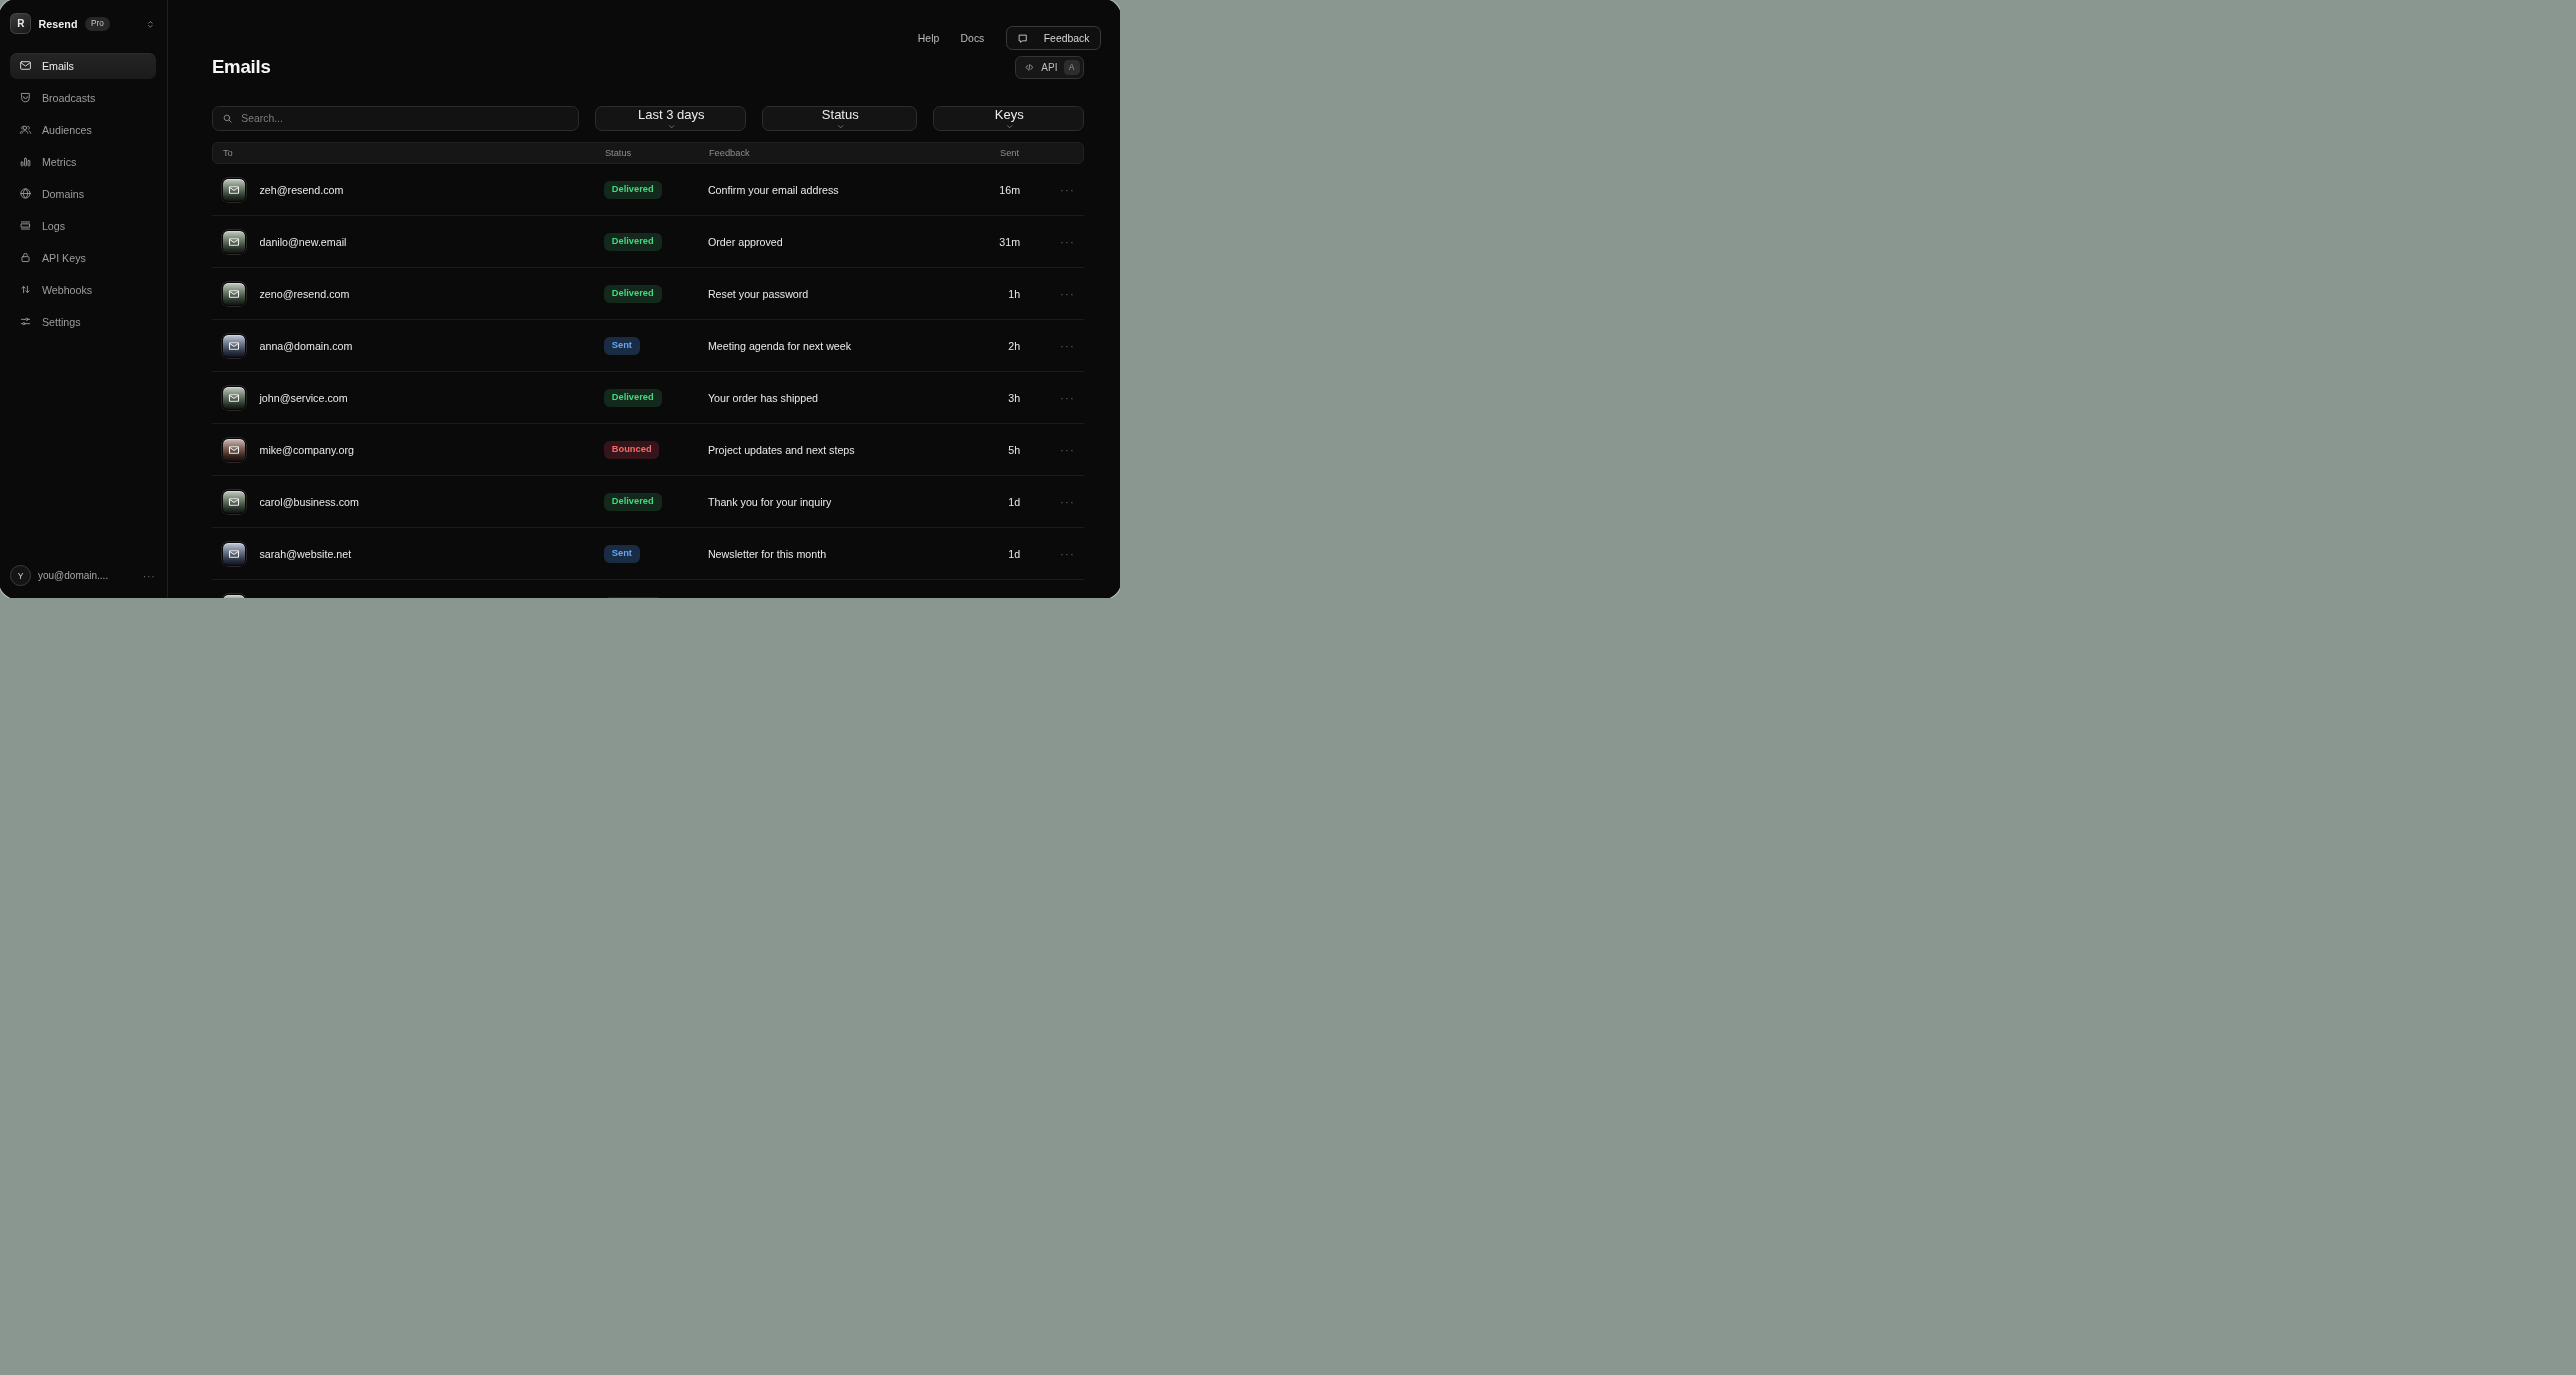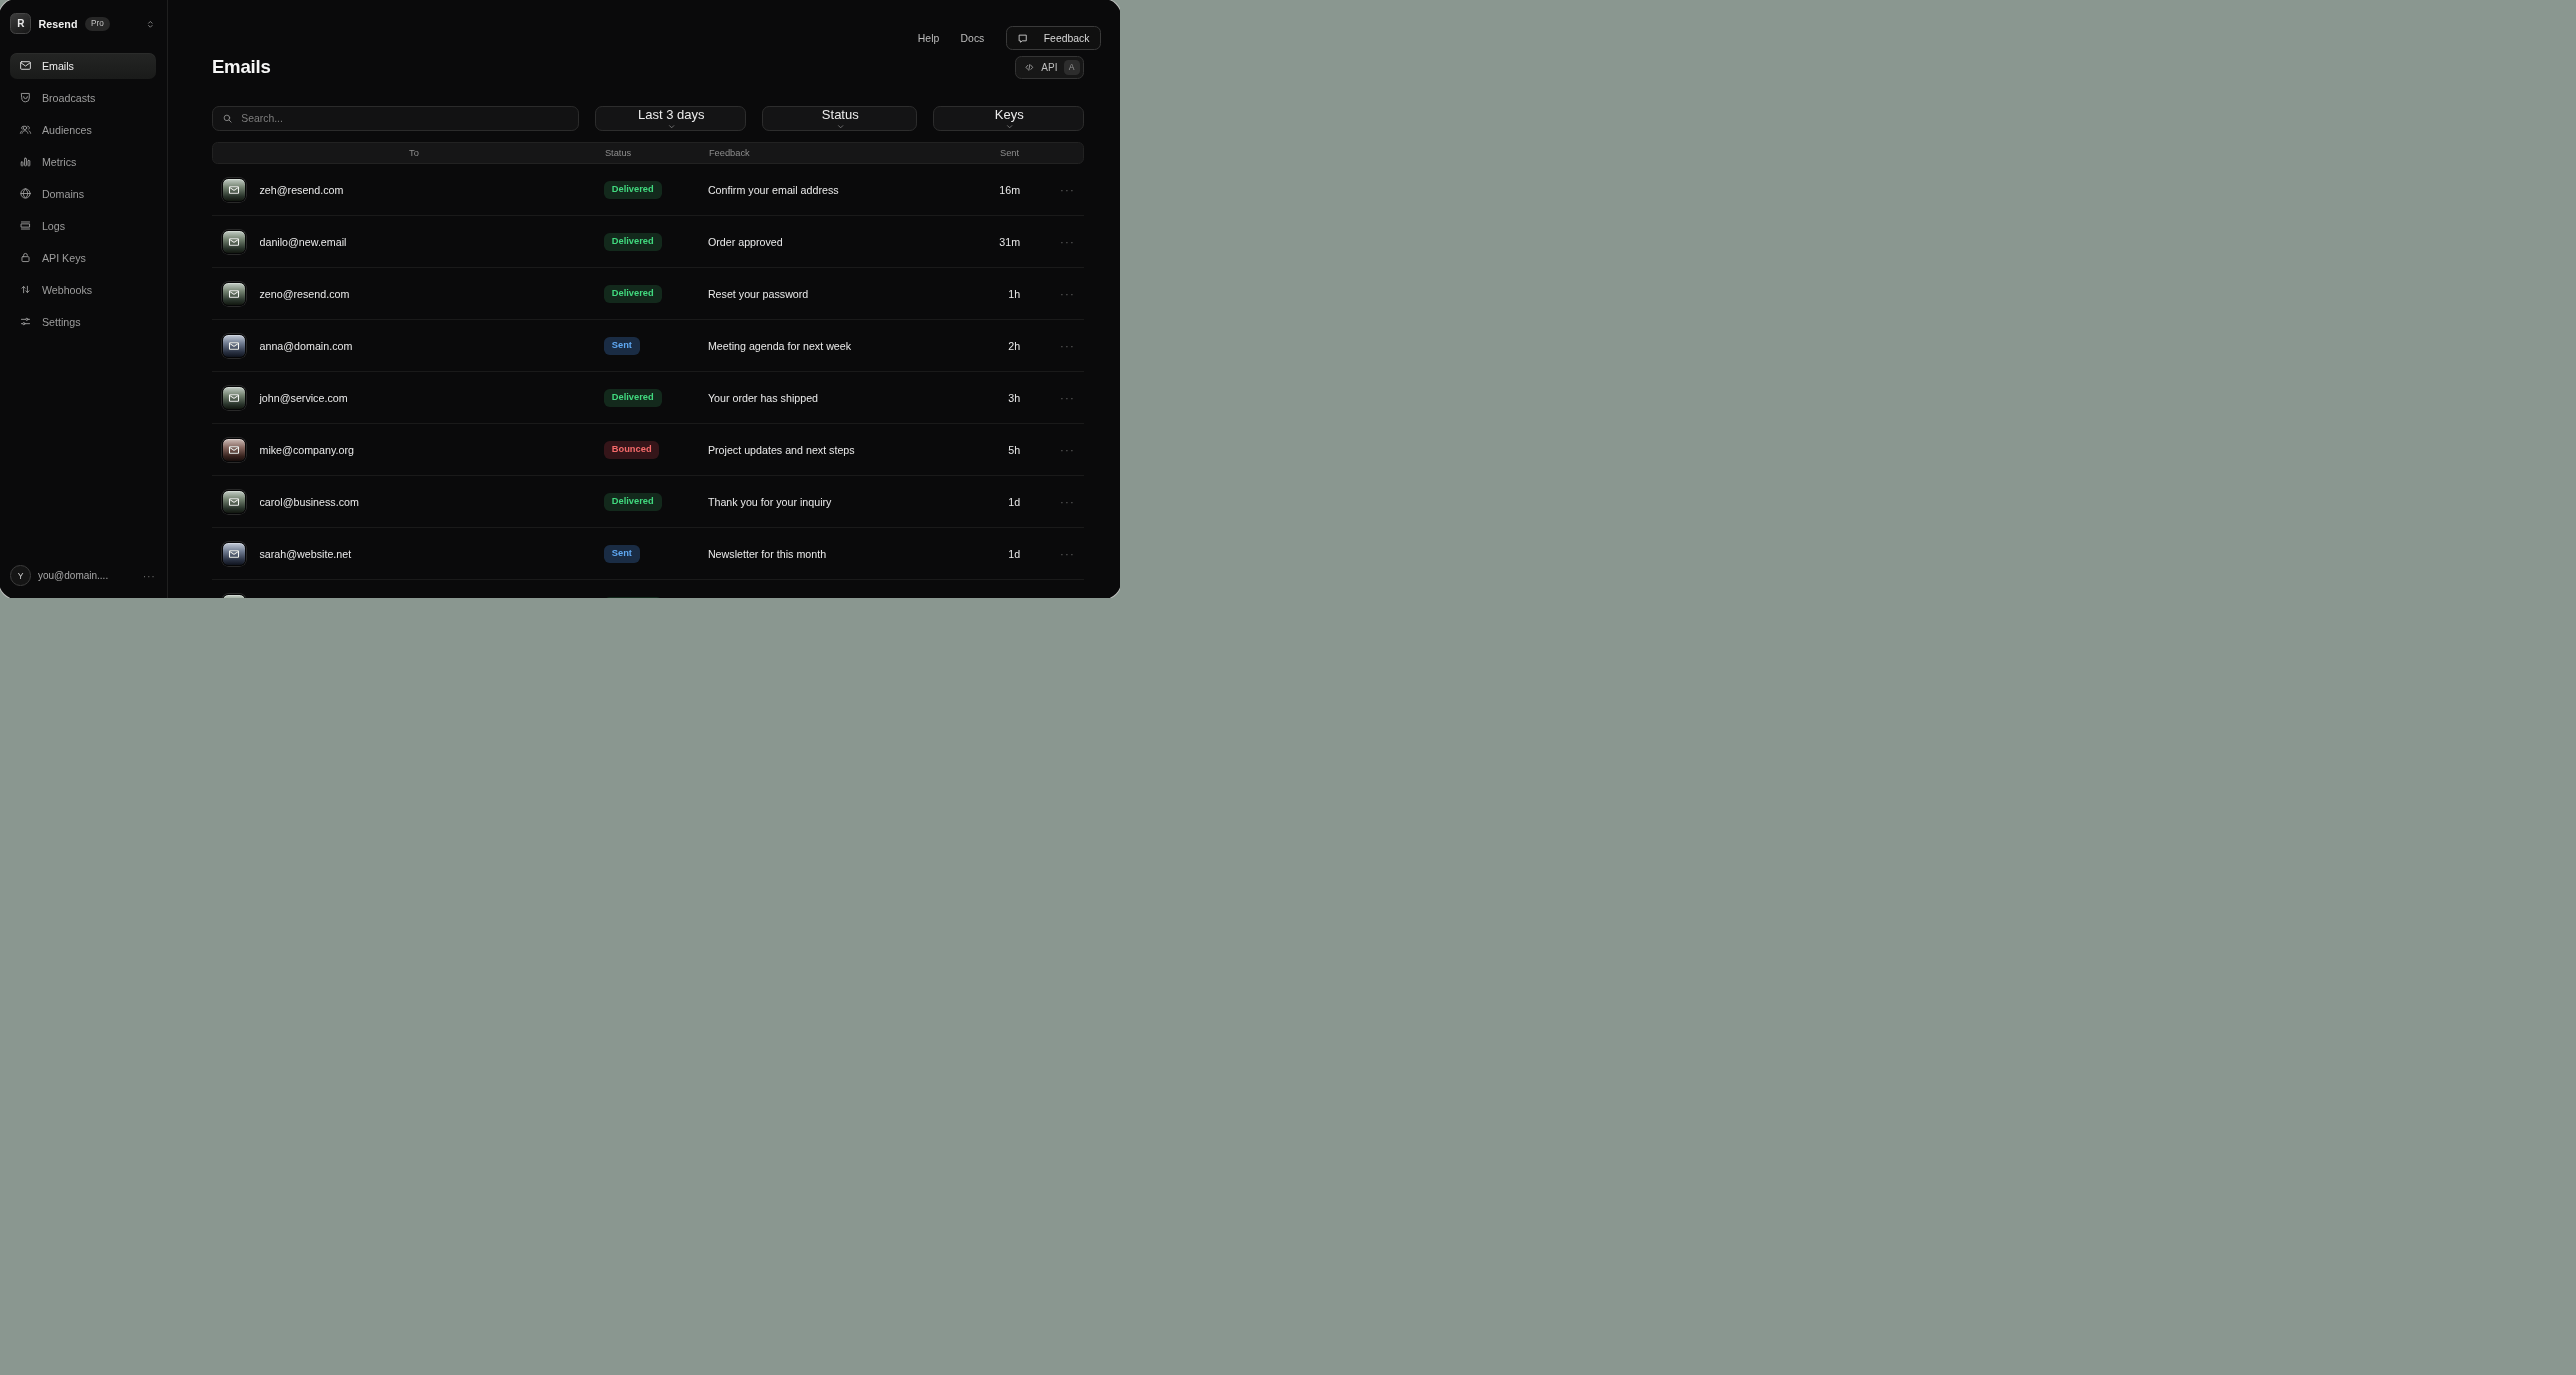--- a/index.html
+++ b/index.html
@@ -50,21 +50,21 @@
   .search input{flex:1;background:transparent;border:none;outline:none;color:#e6e6e6;font-size:10.4px;font-family:inherit;}
   .search input::placeholder{color:#7d7d7d;}
   .dropdown{height:25px;border-radius:7.1px;background:#141415;border:0.7px solid #2d2d2d;display:flex;
     align-items:center;justify-content:space-between;padding:0 8.6px 0 10px;box-sizing:border-box;
     color:#ececec;font-size:13px;cursor:pointer;flex-direction:column;}
   .dropdown .dicon{display:flex;color:#7e7e7e;}
   .dd-1{width:151px;}.dd-2{width:155px;}.dd-3{width:151px;text-align:center;}
   .grid-cols{display:grid;grid-template-columns:392px 104px 1fr 56px 64px;align-items:center;}
   .table-header{margin-top:11.4px;height:22px;background:#161617;border:0.7px solid #222;border-radius:5.7px;
     color:#8d8d8d;font-size:9.3px;box-sizing:border-box;}
-  .table-header .c1{padding-left:10px;text-align:center;}
+  .table-header .c1{padding-left:10px;}
   .table-header .c4{text-align:right;}
   .table-body{}
   .row{height:51px;border-bottom:0.7px solid #1a1a1a;}
   .cell-to{display:flex;align-items:center;gap:13.6px;padding-left:10px;}
   .row-icon{width:22px;height:22px;border-radius:6.4px;flex:0 0 22px;display:flex;align-items:center;justify-content:center;
     border:1.4px solid #060607;box-shadow:0 0 0 0.7px #343434, inset 0 0.7px 0.7px rgba(255,255,255,.4);}
   .row-icon.delivered{background:linear-gradient(180deg,#c4cec6 0%,#72816f 38%,#2a352c 78%,#11160f 100%);}
   .row-icon.sent{background:linear-gradient(180deg,#c3cbd8 0%,#6f7b90 38%,#293142 78%,#0f131d 100%);}
   .row-icon.bounced{background:linear-gradient(180deg,#cfbeb9 0%,#86675f 38%,#38231e 78%,#170d0b 100%);}
   .row-icon svg{filter:drop-shadow(0 0.7px 0.7px rgba(0,0,0,.5));}

